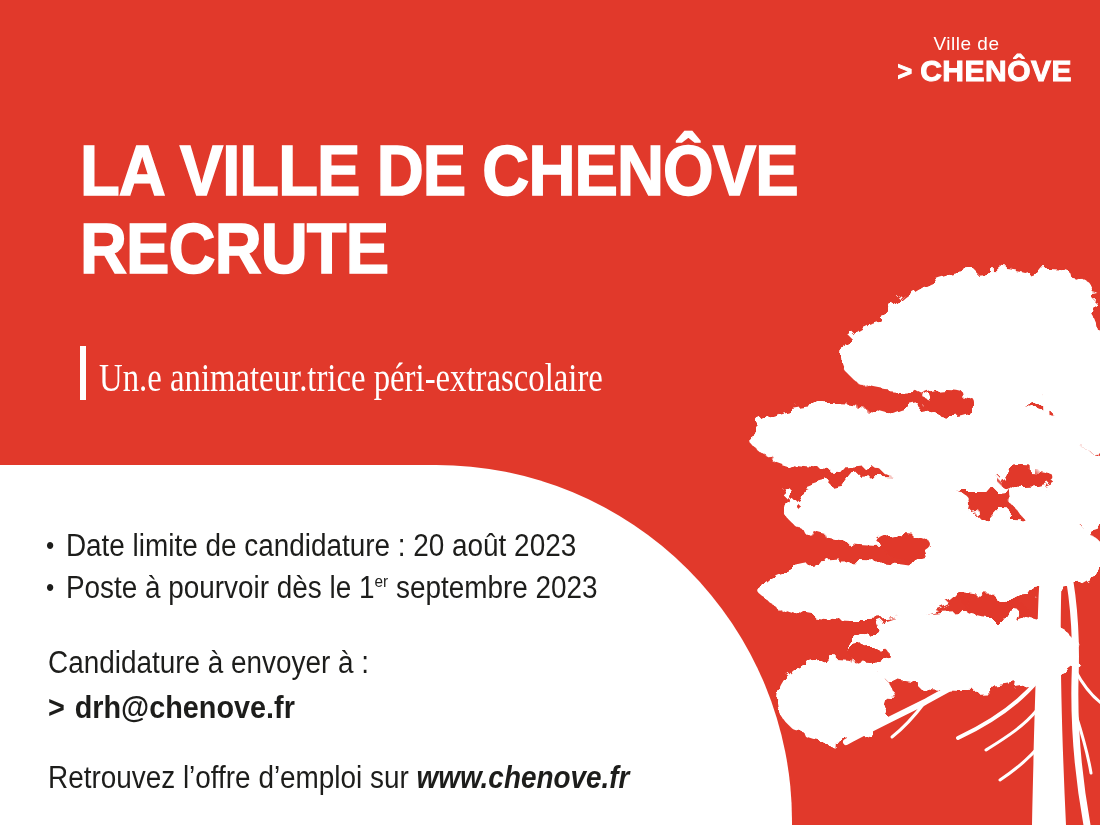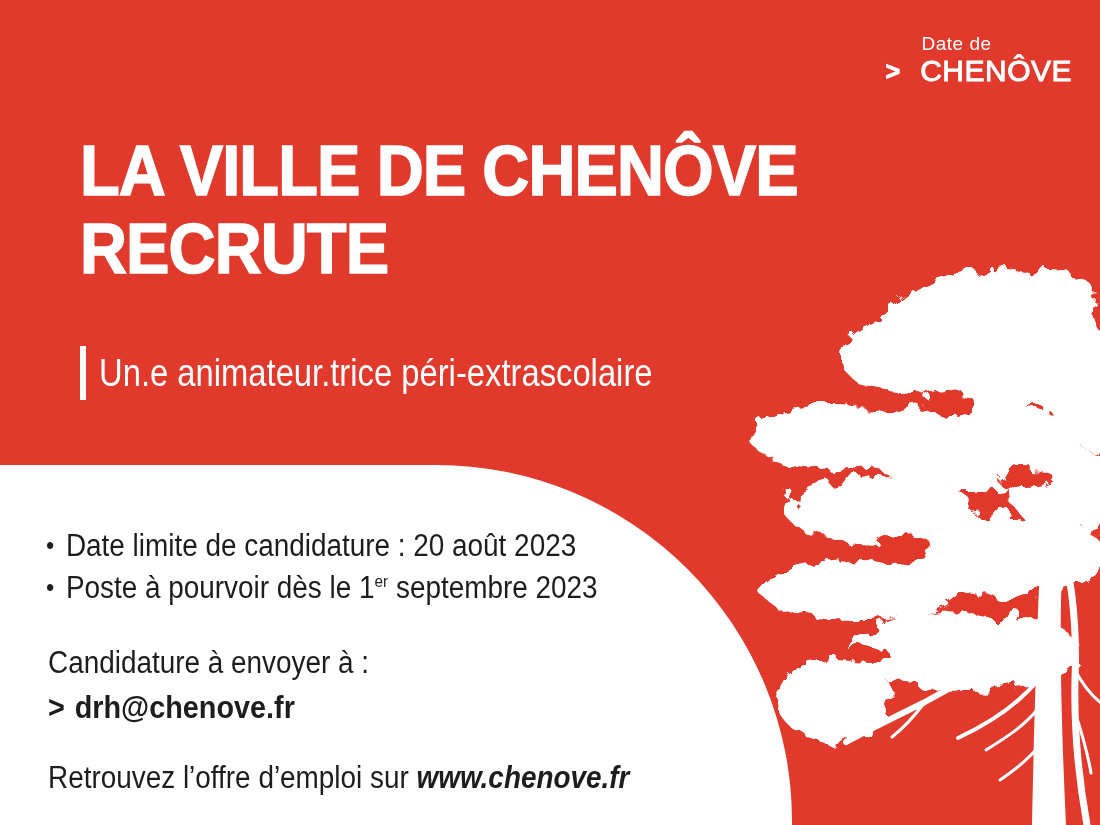--- a/index.html
+++ b/index.html
@@ -9,32 +9,32 @@
     background:#e1392b;
     overflow:hidden;
     font-family:"Liberation Sans", sans-serif;
   }
 
   
   .logo{position:absolute;top:33px;right:28px;color:#fff;}
   .logo-top{font-size:19px;font-weight:400;letter-spacing:.5px;margin-left:36px;}
   .logo-main{display:flex;align-items:center;gap:8px;margin-top:-1px;}
   .logo-arrow{font-size:25px;font-weight:700;-webkit-text-stroke:1px #fff;}
-  .logo-name{font-size:30px;font-weight:400;letter-spacing:.5px;margin-left:12px;-webkit-text-stroke:1px #fff;}
+  .logo-name{font-size:30px;font-weight:700;letter-spacing:.5px;-webkit-text-stroke:1px #fff;}
 
   
   .headline{
     position:absolute;left:80px;top:132px;margin:0;
     color:#fff;font-size:70px;font-weight:700;line-height:78px;
     letter-spacing:-1px;-webkit-text-stroke:1.5px #fff;
     transform:scaleX(.93);transform-origin:left top;white-space:nowrap;
   }
 
   
-  .job{position:absolute;left:80px;top:346px;display:flex;align-items:center;color:#fff;}
+  .job{position:absolute;left:80px;top:346px;display:flex;align-items:flex-end;color:#fff;font-family:Liberation Serif, serif;}
   .job-bar{width:6px;height:54px;background:#fff;margin-right:13px;flex:none;}
   .job-title{font-size:39px;font-weight:400;white-space:nowrap;
              transform:scaleX(.84);transform-origin:left center;}
 
   
   .white-panel{
     position:absolute;left:0;top:465px;width:792px;height:362px;
     background:#fff;border-top-right-radius:356px;
   }
 
@@ -60,21 +60,21 @@
 
   
   .tree{position:absolute;left:720px;top:240px;width:380px;height:585px;overflow:visible;}
 </style>
 </head>
 <body>
 
 <div class="poster">
 
   <div class="logo">
-    <div class="logo-top">Date de</div>
+    <div class="logo-top">Ville de</div>
     <div class="logo-main">
       <span class="logo-arrow">&gt;</span>
       <span class="logo-name">CHENÔVE</span>
     </div>
   </div>
 
   <h1 class="headline"><span>LA VILLE DE CHENÔVE</span><br><span>RECRUTE</span></h1>
 
   <div class="job">
     <span class="job-bar"></span>

